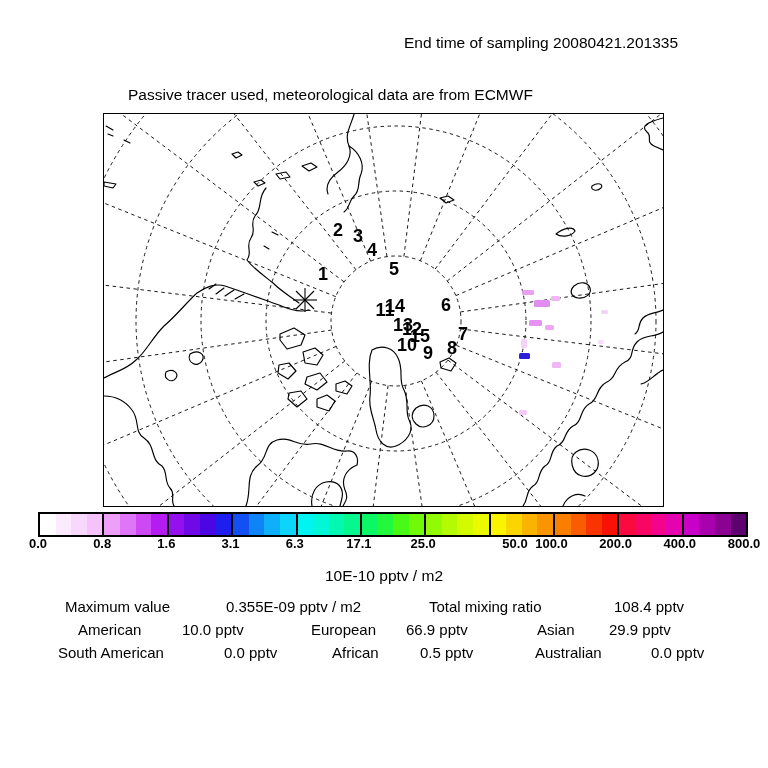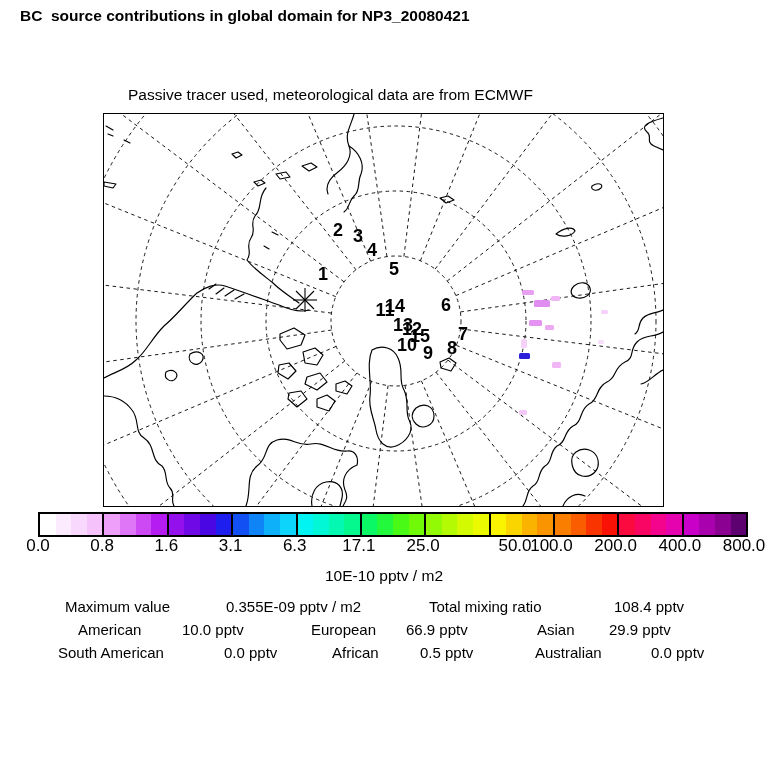--- a/index.html
+++ b/index.html
@@ -8,31 +8,31 @@
   .hline{position:absolute;white-space:pre;font-size:15.5px;line-height:19px;}
   .bold{font-weight:bold;}
   #map-frame{position:absolute;left:103px;top:113px;width:559px;height:392px;
              border:1.5px solid #000;background:#fff;}
   #map-frame svg{display:block;}
   #colorbar{position:absolute;left:38px;top:512px;width:706px;height:21px;
             border:2px solid #000;box-sizing:content-box;display:flex;}
   #colorbar .cell{flex:1 1 auto;height:100%;}
   #colorbar .segstart{border-left:2px solid #000;}
   .cbtick{position:absolute;top:536px;transform:translateX(-50%);
-          font-weight:normal;font-size:17px;white-space:nowrap;}
+          font-weight:bold;font-size:13px;white-space:nowrap;}
   #units{position:absolute;left:0;top:567px;width:768px;text-align:center;font-size:15.5px;}
   .stat{position:absolute;font-size:15px;white-space:pre;}
   .trajnum{font:bold 18px "Liberation Sans",sans-serif;}
 </style>
 </head>
 <body>
 
 <div id="stage">
 
-  <div class="hline bold" style="left:20px;top:6px;">BC  source contributions in global domain for NP3_20080421</div>
+  <div class="hline" style="left:404px;top:33px;">End time of sampling 20080421.201335</div>
   <div class="hline" style="left:128px;top:85px;">Passive tracer used, meteorological data are from ECMWF</div>
 
   <div id="map-frame">
     <svg id="map-svg" viewBox="0 0 559 392" width="559" height="392">
       <g id="graticule" stroke="#000" stroke-width="0.9" fill="none" stroke-dasharray="3.5 3.5">
           <circle cx="292" cy="207" r="65"></circle>
           <circle cx="292" cy="207" r="130"></circle>
           <circle cx="292" cy="207" r="195"></circle>
           <circle cx="292" cy="207" r="260"></circle>
           <circle cx="292" cy="207" r="325"></circle>

